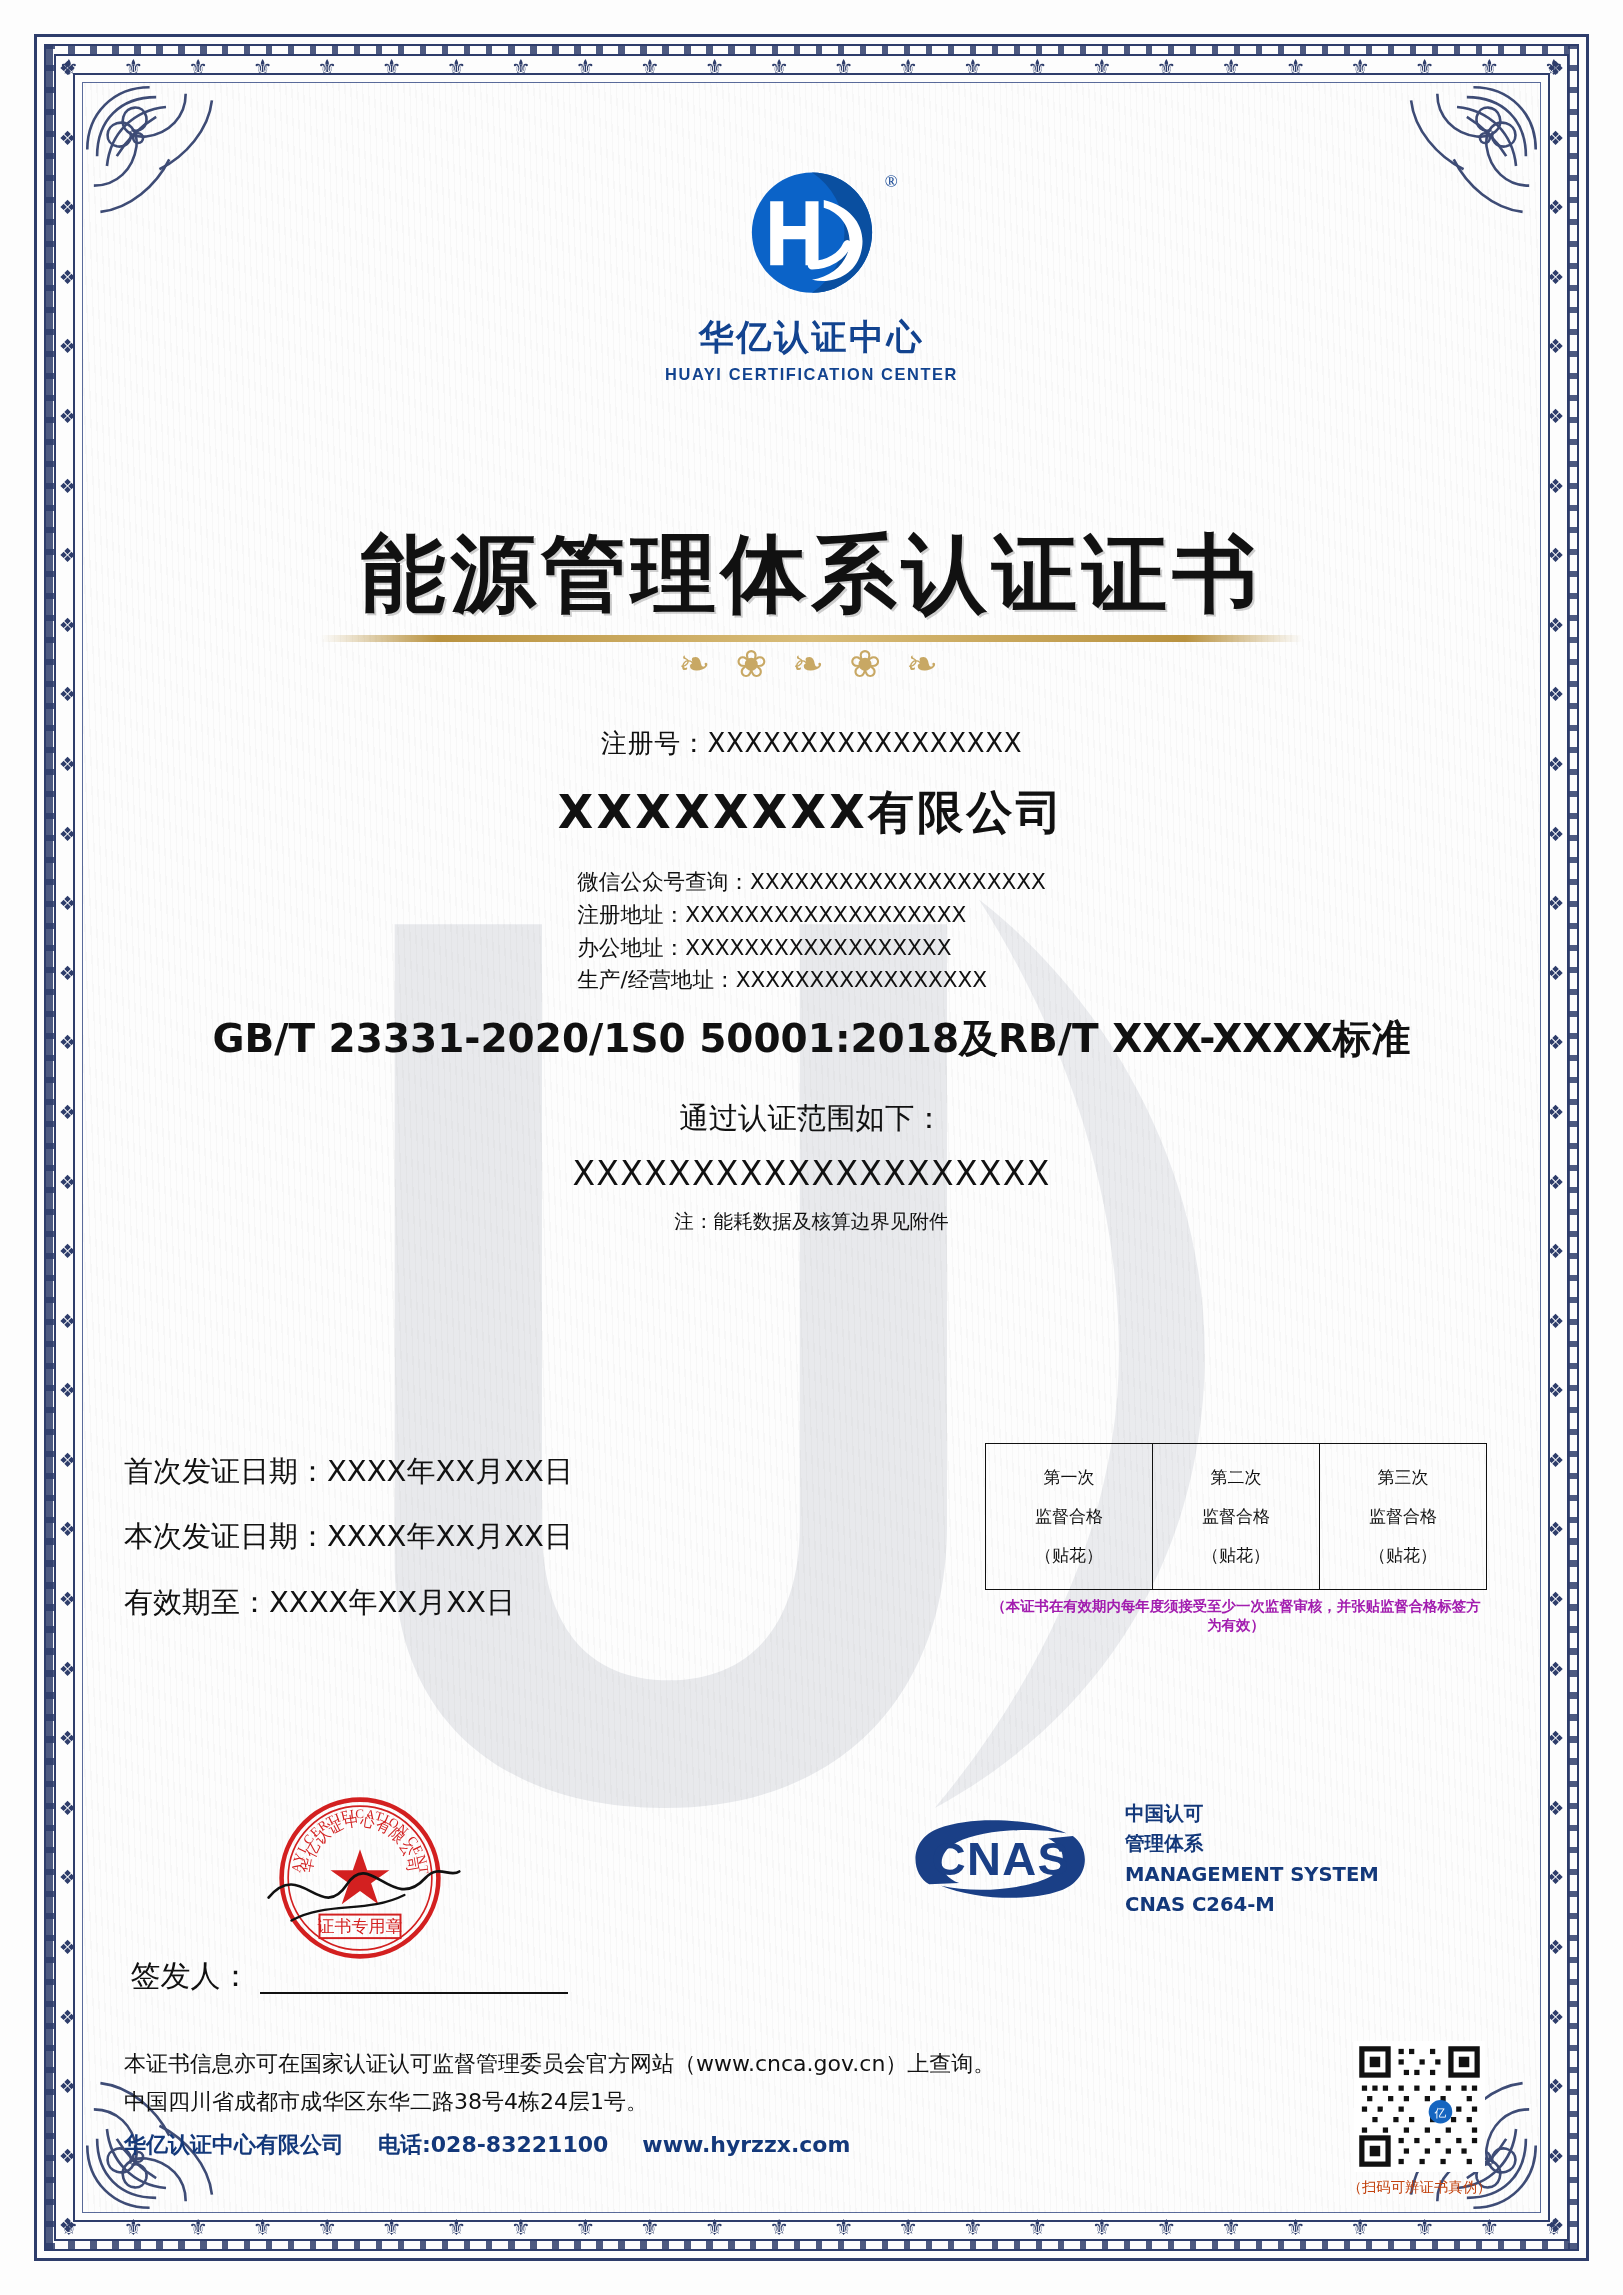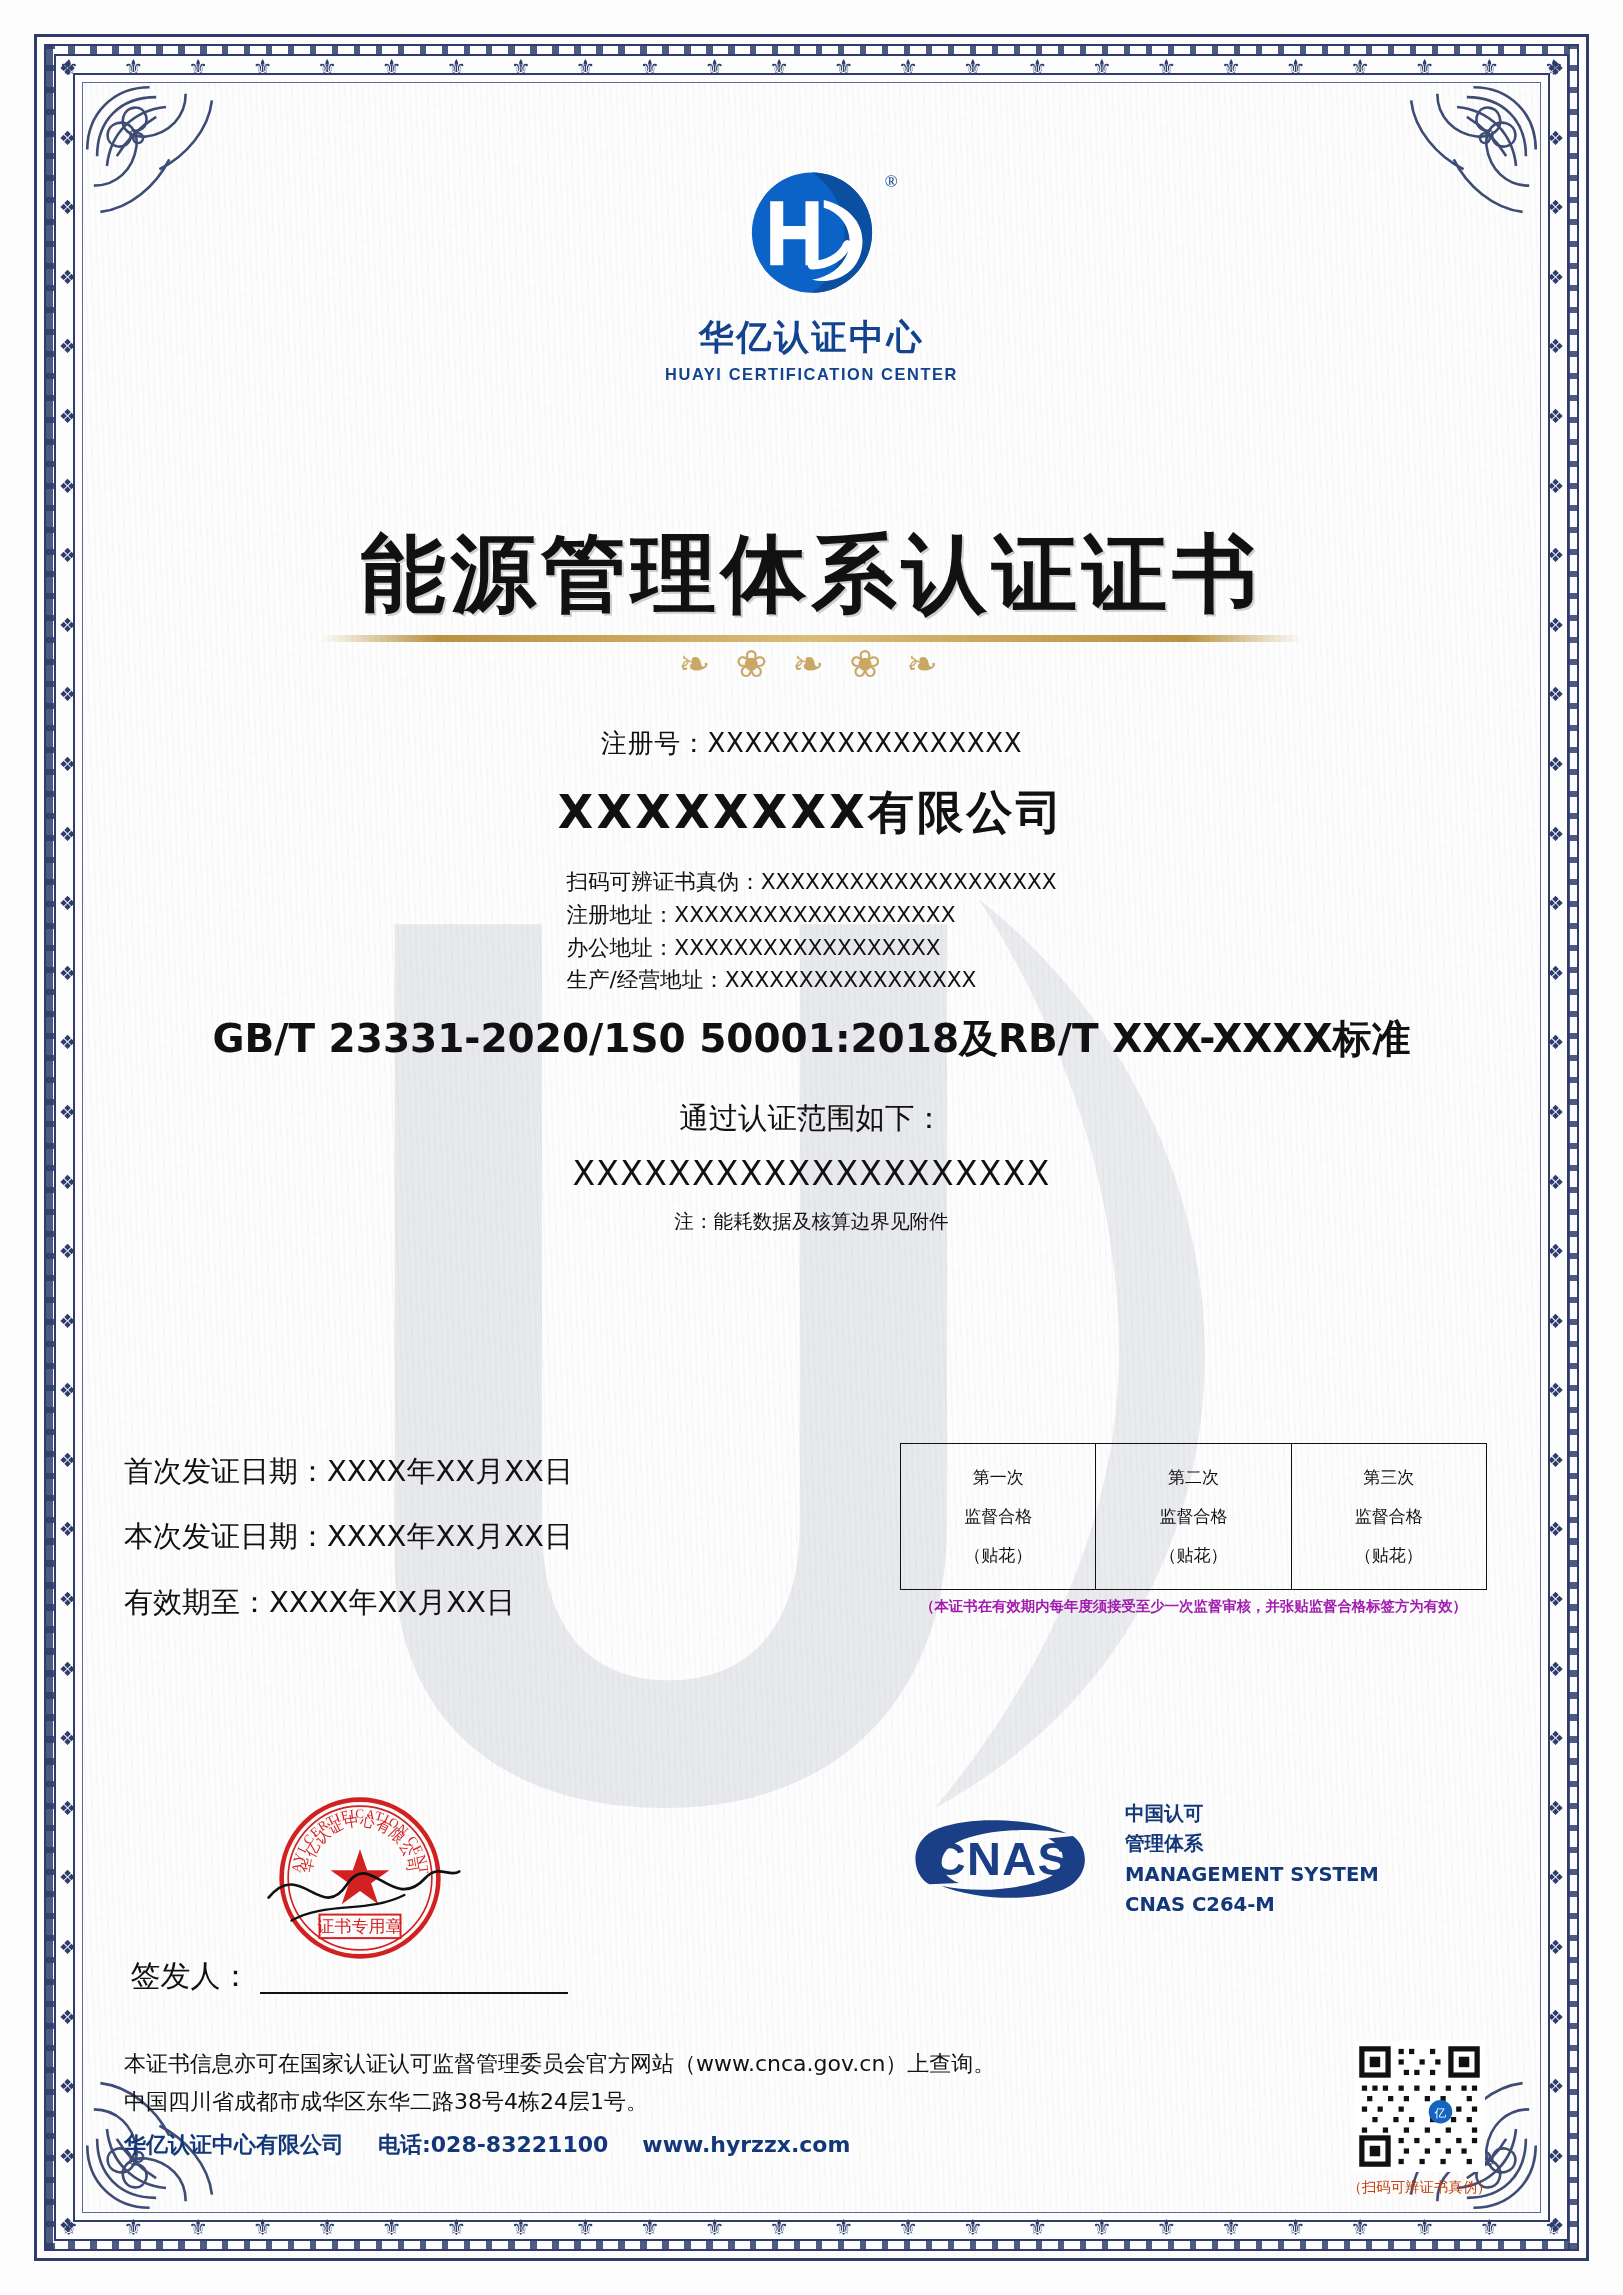--- a/index.html
+++ b/index.html
@@ -273,21 +273,21 @@
     top: 1341px;
     font-size: 29px;
     line-height: 2.25;
     font-family: "DejaVu Sans", sans-serif;
     color: #111;
   }
   .surv {
     position: absolute;
     right: 38px;
     top: 1345px;
-    width: 587px;
+    width: 502px;
   }
   .surv-table {
     width: 100%;
     border-collapse: collapse;
     table-layout: fixed;
   }
   .surv-table td {
     border: 1.3px solid #111;
     height: 143px;
     text-align: center;
@@ -607,21 +607,21 @@
     <div class="title-rule"></div>
     <div class="flourish">❧ ❀ ❧ ❀ ❧</div>
 
     <div class="fields">
       <div class="reg-no">
         <span>注册号：</span><span>XXXXXXXXXXXXXXXXX</span>
       </div>
       <div class="company">XXXXXXXX有限公司</div>
       <div class="addr-block">
         <div>
-          <span>扫码可辨证书真伪：</span><span>XXXXXXXXXXXXXXXXXXXX</span>
+          <span>微信公众号查询：</span><span>XXXXXXXXXXXXXXXXXXXX</span>
         </div>
         <div>
           <span>注册地址：</span><span>XXXXXXXXXXXXXXXXXXX</span>
         </div>
         <div>
           <span>办公地址：</span><span>XXXXXXXXXXXXXXXXXX</span>
         </div>
         <div>
           <span>生产/经营地址：</span><span>XXXXXXXXXXXXXXXXX</span>
         </div>

